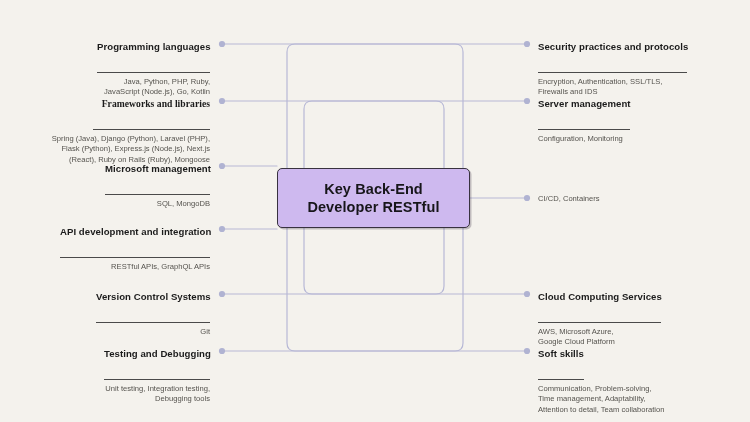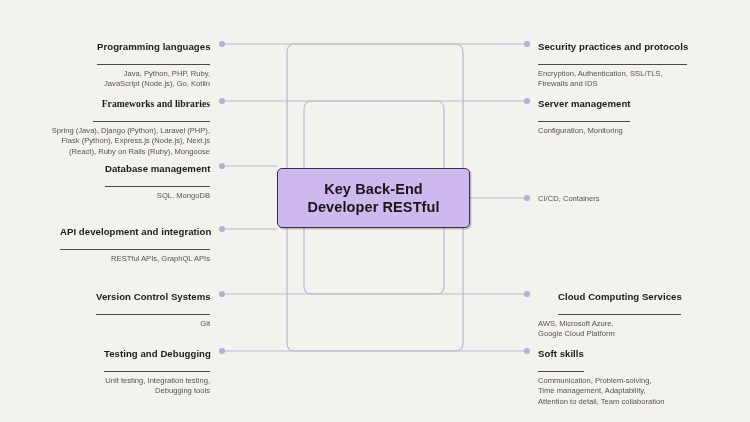--- a/index.html
+++ b/index.html
@@ -32,21 +32,21 @@
   }
   .branch.left  { text-align: right; }
   .branch.right { text-align: left;  }
 
   .branch-title {
     font-size: 9.6px;
     font-weight: 700;
     color: #1b1b1b;
     letter-spacing: 0.05px;
     line-height: 12px;
-    padding-bottom: 11px;
+    padding-bottom: 19px;
     border-bottom: 1px solid #4a4a4a;
     display: block;
     white-space: nowrap;
     overflow: visible;
   }
   .branch.left .branch-title  { text-align: right; }
   .branch.right .branch-title { text-align: center; }
 
   .branch-items {
     font-size: 7.6px;
@@ -133,21 +133,21 @@
   </div>
 
   <div class="branch left" style="left:-10px; top:93px;">
     <span class="branch-title" style="display: inline-block; width: 117px; font-family: Liberation Serif, serif;">Frameworks and libraries</span>
     <div class="branch-items">Spring (Java), Django (Python), Laravel (PHP),
 Flask (Python), Express.js (Node.js), Next.js
 (React), Ruby on Rails (Ruby), Mongoose</div>
   </div>
 
   <div class="branch left" style="left:-10px; top:158px;">
-    <span class="branch-title" style="display: inline-block; width: 105px;">Database management</span>
+    <span class="branch-title" style="display: inline-block; width: 105px;">Microsoft management</span>
     <div class="branch-items">SQL, MongoDB</div>
   </div>
 
   <div class="branch left" style="left:-10px; top:221px;">
     <span class="branch-title" style="display: inline-block; width: 150px;">API development and integration</span>
     <div class="branch-items">RESTful APIs, GraphQL APIs</div>
   </div>
 
   <div class="branch left" style="left:-10px; top:286px;">
     <span class="branch-title" style="display: inline-block; width: 114px;">Version Control Systems</span>
@@ -174,21 +174,21 @@
   <div class="branch right" style="left:538px; top:93px;">
     <span class="branch-title" style="display: inline-block; width: 92px;">Server management</span>
     <div class="branch-items">Configuration, Monitoring</div>
   </div>
 
   <div class="branch right" style="left:538px; top:190px;">
     <div class="branch-items">CI/CD, Containers</div>
   </div>
 
   <div class="branch right" style="left:538px; top:286px;">
-    <span class="branch-title" style="display: inline-block; width: 123px; margin-left: 20px;">Cloud Computing Services</span>
+    <span class="branch-title" style="display: inline-block; width: 123px;">Cloud Computing Services</span>
     <div class="branch-items">AWS, Microsoft Azure,
 Google Cloud Platform</div>
   </div>
 
   <div class="branch right" style="left:538px; top:343px;">
     <span class="branch-title" style="display: inline-block; width: 46px;">Soft skills</span>
     <div class="branch-items">Communication, Problem-solving,
 Time management, Adaptability,
 Attention to detail, Team collaboration</div>
   </div>

